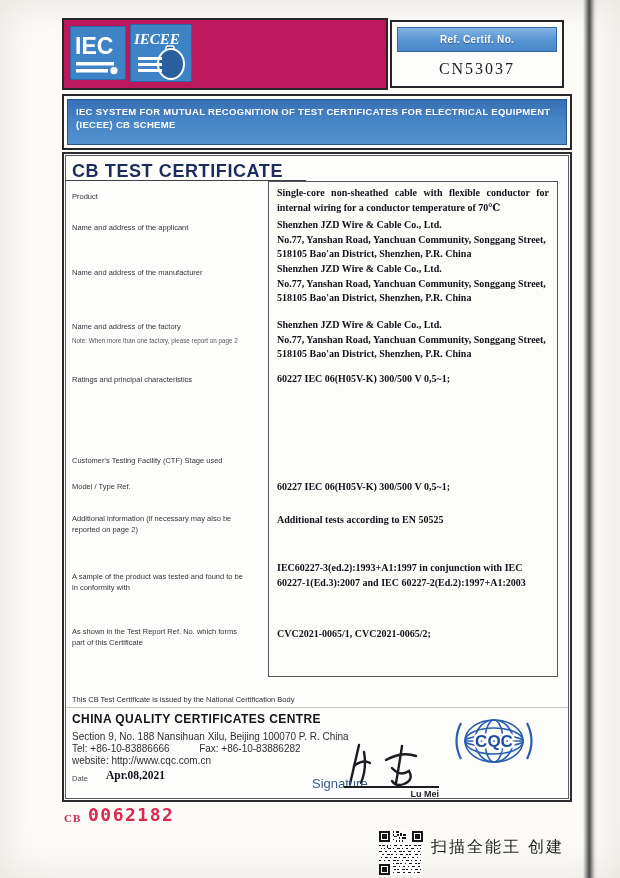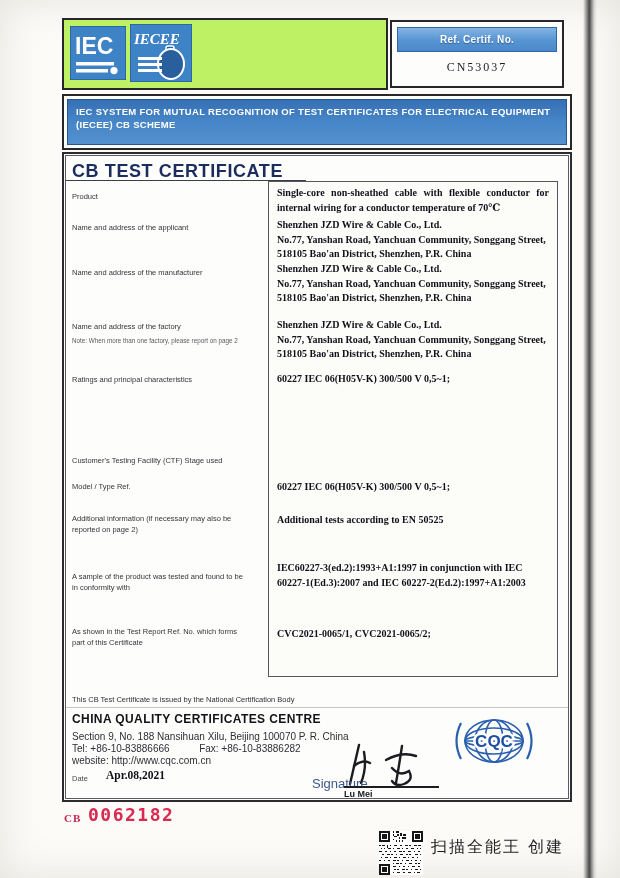--- a/index.html
+++ b/index.html
@@ -1,28 +1,28 @@
 <!DOCTYPE html>
 <html><head>
 <meta charset="utf-8">
 <style>
   html,body{margin:0;padding:0;}
   body{width:620px;height:878px;background:#eceae5;font-family:"Liberation Sans",sans-serif;}
   .page{position:absolute;left:0;top:0;width:620px;height:878px;background:#fcfbf8;overflow:hidden;
         box-shadow:inset 0 0 40px rgba(120,115,100,.18);}
   .abs{position:absolute;}
   
-  .logo-box{left:62px;top:18px;width:322px;height:68px;border:2px solid #26262b;background:#bef264;}
+  .logo-box{left:62px;top:18px;width:322px;height:68px;border:2px solid #26262b;background:#be185d;}
   .ref-box{left:390px;top:20px;width:170px;height:64px;border:2px solid #26262b;background:#fdfdfc;}
   .ref-strip{position:absolute;left:5px;top:5px;right:5px;height:23px;border:1px solid #2e66a6;
              background:linear-gradient(180deg,#83b4e2 0%,#5694d2 55%,#4a88c9 100%);
              color:#fff;font-weight:bold;font-size:10px;display:flex;align-items:center;justify-content:center;
              text-shadow:0 1px 1px rgba(30,60,110,.6);letter-spacing:.3px;}
   .ref-num{position:absolute;left:0;right:0;top:38px;text-align:center;
-           font-family:"Liberation Serif","DejaVu Serif",serif;font-size:12px;letter-spacing:2px;color:#1c1c26;}
+           font-family:"Liberation Serif","DejaVu Serif",serif;font-size:16px;letter-spacing:2px;color:#1c1c26;}
   
   .banner{left:62px;top:94px;width:510px;height:56px;border:2px solid #26262b;background:#fdfdfc;box-sizing:border-box;}
   .banner-inner{position:absolute;inset:3px;background:linear-gradient(180deg,#366fb4 0%,#4584c6 45%,#5390cf 100%);
                 border:1px solid #27568f;color:#fff;font-weight:bold;font-size:9.5px;line-height:1.4;
                 padding:5px 8px;letter-spacing:.3px;box-sizing:border-box;}
   
   .main-outer{left:62px;top:152px;width:510px;height:650px;border:2px solid #2b2b30;background:#fdfdfb;box-sizing:border-box;}
   .main-inner{position:absolute;inset:1px;border:1px solid #5a5a62;}
   .cb-title{position:absolute;left:6px;top:5px;font-size:18px;font-weight:bold;color:#1d2c5e;letter-spacing:.6px;}
   .cb-title-rule{position:absolute;left:0;top:24px;width:240px;height:1px;background:#3d3d46;}
@@ -35,21 +35,21 @@
   
   .issuer-note{position:absolute;left:6px;top:539px;font-size:7.5px;color:#2e2e36;}
   .foot-rule{position:absolute;left:0;top:551px;right:0;height:1px;background:#c6c6c0;}
   .centre-name{position:absolute;left:6px;top:556px;font-size:12px;font-weight:bold;color:#121218;letter-spacing:.4px;}
   .foot-small{position:absolute;left:6px;font-size:10px;color:#2e2e36;}
   .date-lbl{position:absolute;left:6px;top:618px;font-size:7.5px;color:#4a4a52;}
   .date-val{position:absolute;left:40px;top:613px;font-family:"Liberation Serif","DejaVu Serif",serif;
             font-weight:bold;font-size:11.5px;color:#10101a;}
   .sig-lbl{position:absolute;left:246px;top:620px;font-size:13px;color:#3a5a8a;}
   .sig-line{position:absolute;left:278px;top:630px;width:95px;height:2px;background:#1c1c22;}
-  .sig-name{position:absolute;left:278px;top:633px;width:95px;text-align:left;font-size:9px;font-weight:bold;color:#1a1a22;}
+  .sig-name{position:absolute;left:278px;top:633px;width:95px;text-align:right;font-size:9px;font-weight:bold;color:#1a1a22;}
   
   .cb-prefix{position:absolute;left:64px;top:812px;font-family:Liberation Serif, serif;
              font-size:11px;font-weight:bold;color:#c6274e;letter-spacing:1px;}
   .cb-number{position:absolute;left:88px;top:804px;font-family:"DejaVu Sans Mono","Liberation Mono",monospace;
              font-size:18px;font-weight:bold;color:#d92950;letter-spacing:1.5px;}
   .scan-note{position:absolute;left:431px;top:837px;font-size:16px;color:#1f1f22;letter-spacing:2px;
              font-family:"DejaVu Sans","Liberation Sans",sans-serif;}
   .edge-shadow{position:absolute;left:583px;top:0;width:14px;height:878px;
                background:linear-gradient(to right,rgba(25,25,28,0) 0%,rgba(25,25,28,.78) 45%,rgba(25,25,28,.12) 80%,rgba(25,25,28,0) 100%);}
 </style>

